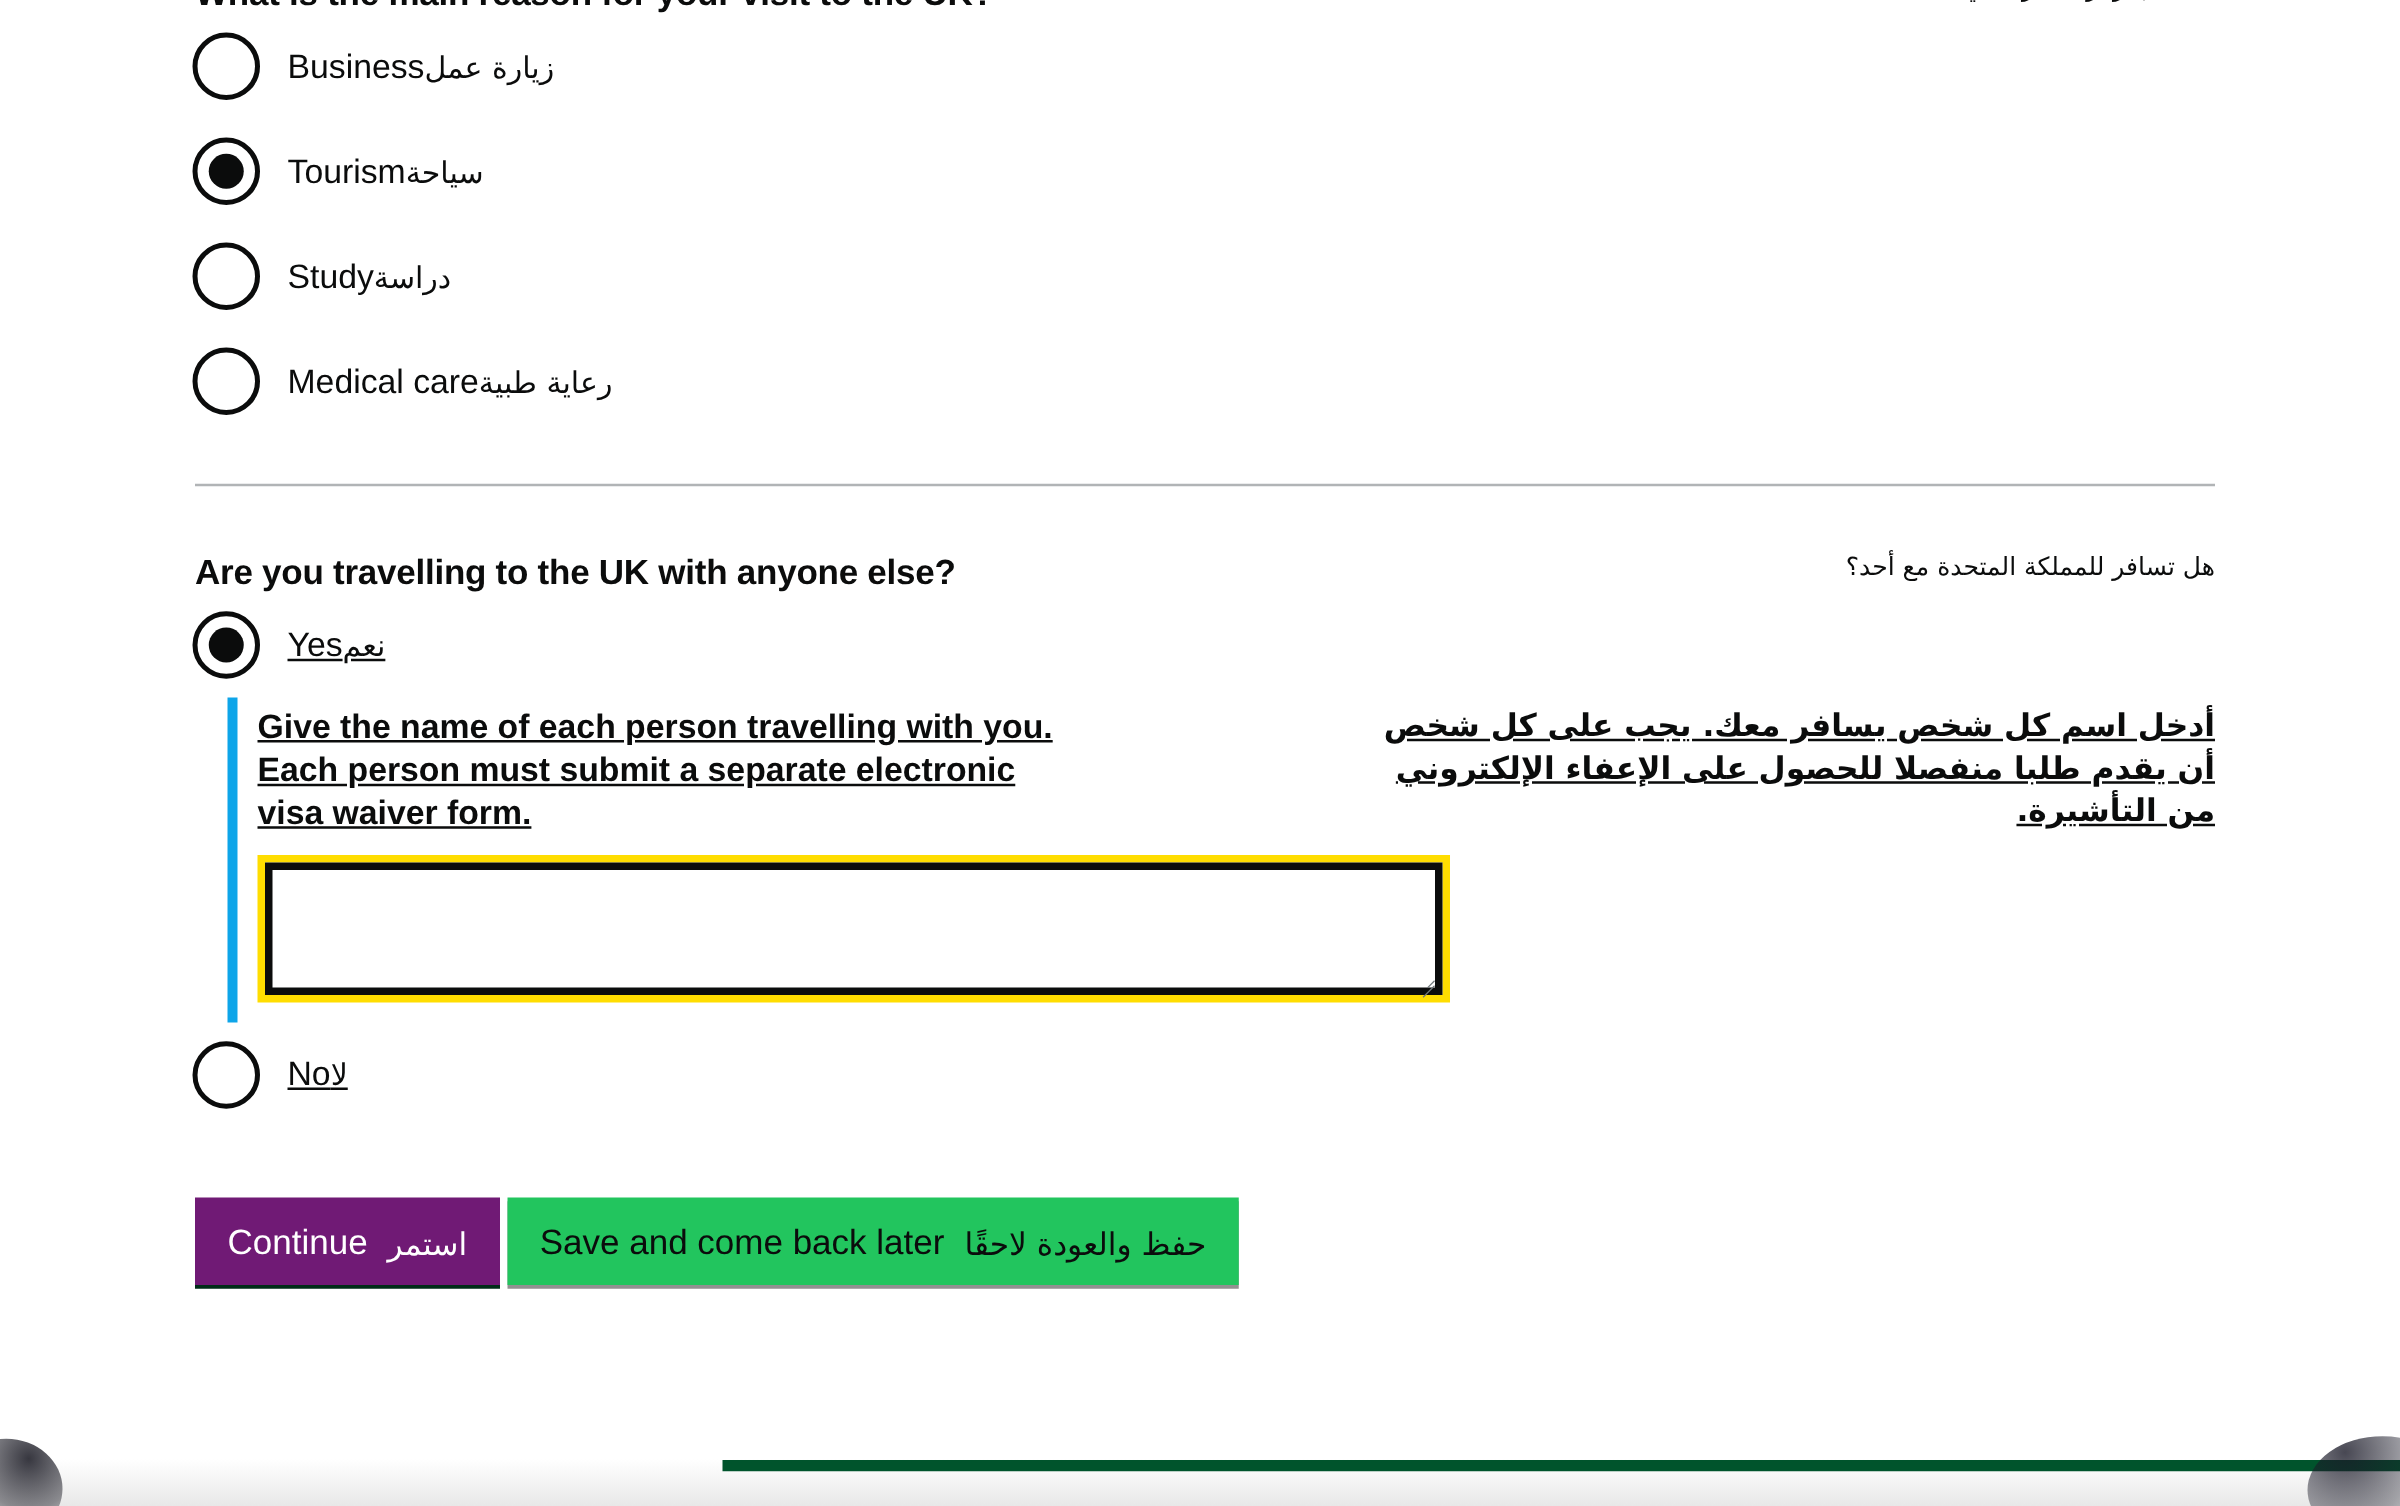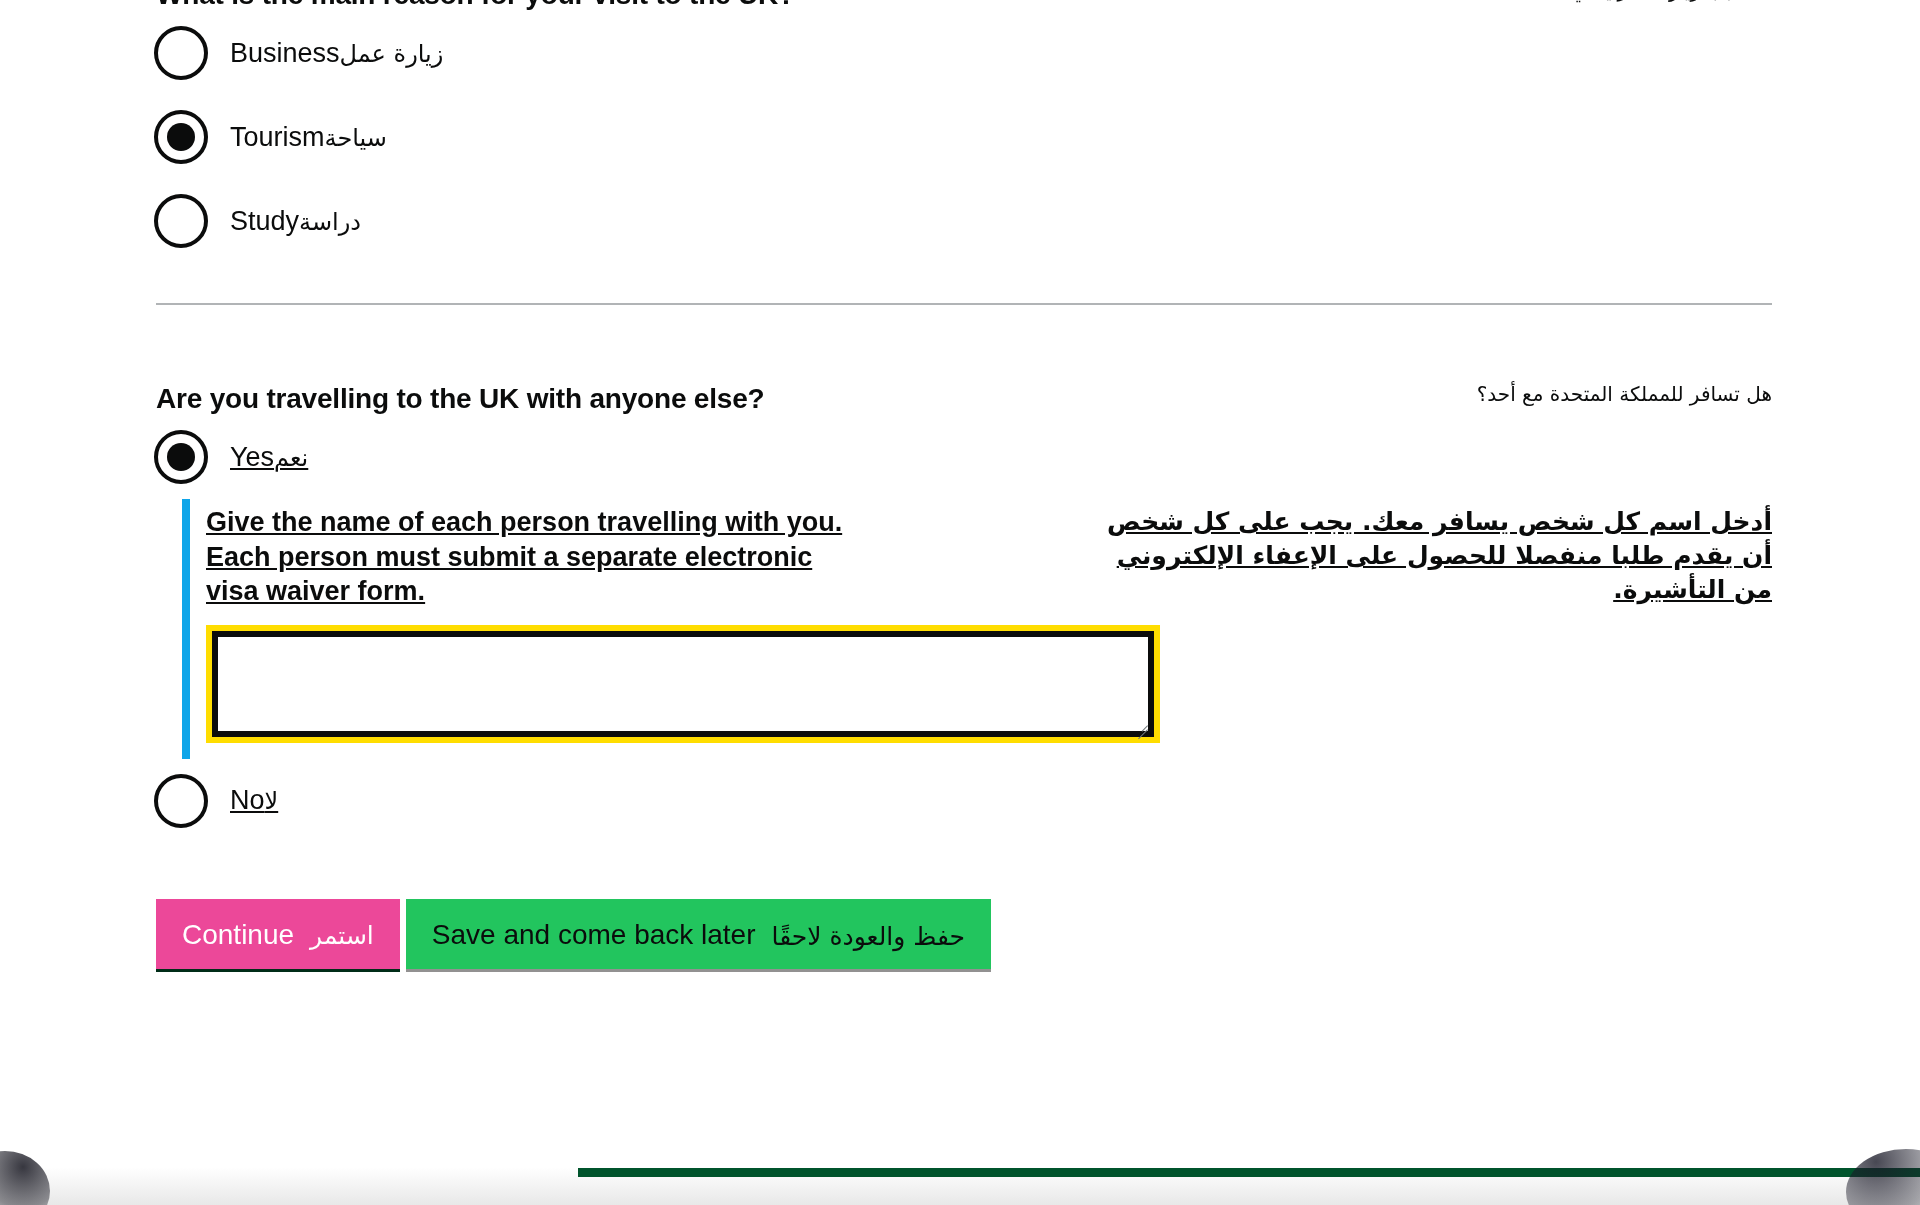--- a/index.html
+++ b/index.html
@@ -120,21 +120,21 @@
   .divider {
     border: 0;
     border-top: 2px solid #b1b4b6;
     margin: 40px 0 0 0;
     height: 0;
     width: 1616px;
   }
 
   
   .q2-block {
-    margin-top: 77px;
+    margin-top: 52px;
   }
   .q2-radios {
     margin: 0;
     padding: 0;
     list-style: none;
     text-decoration: underline;
   }
 
   
   .conditional {
@@ -218,25 +218,26 @@
     gap: 16px;
     line-height: 1;
     box-sizing: border-box;
   }
   .btn-ar {
     font-family: "DejaVu Sans", sans-serif;
     direction: rtl;
     font-size: 25px;
   }
   .btn-primary {
-    background: #ec4899;
+    background: #701a75;
     color: #ffffff;
     font-size: 28px;
     padding: 22px 26px 20px 26px;
     box-shadow: 0 3px 0 #002d18;
+    align-items: flex-end;
   }
   .btn-secondary {
     background: #22c55e;
     color: #0b0c0c;
     font-size: 28px;
     padding: 22px 26px 20px 26px;
     box-shadow: 0 3px 0 #929191;
     margin-left: 6px;
     align-items: flex-end;
   }
@@ -314,20 +315,27 @@
         </li>
 
         <li class="radio-item">
           <span class="radio-circle"></span>
           <span class="radio-label">
             <span class="lbl-en">Study</span>
             <span class="lbl-ar">دراسة</span>
           </span>
         </li>
 
+        <li class="radio-item">
+          <span class="radio-circle"></span>
+          <span class="radio-label">
+            <span class="lbl-en">Medical care</span>
+            <span class="lbl-ar">رعاية طبية</span>
+          </span>
+        </li>
 
 
       </ul>
     </div>
 
     <hr class="divider">
 
     <div class="q2-block">
 
       <div class="bi-row">

